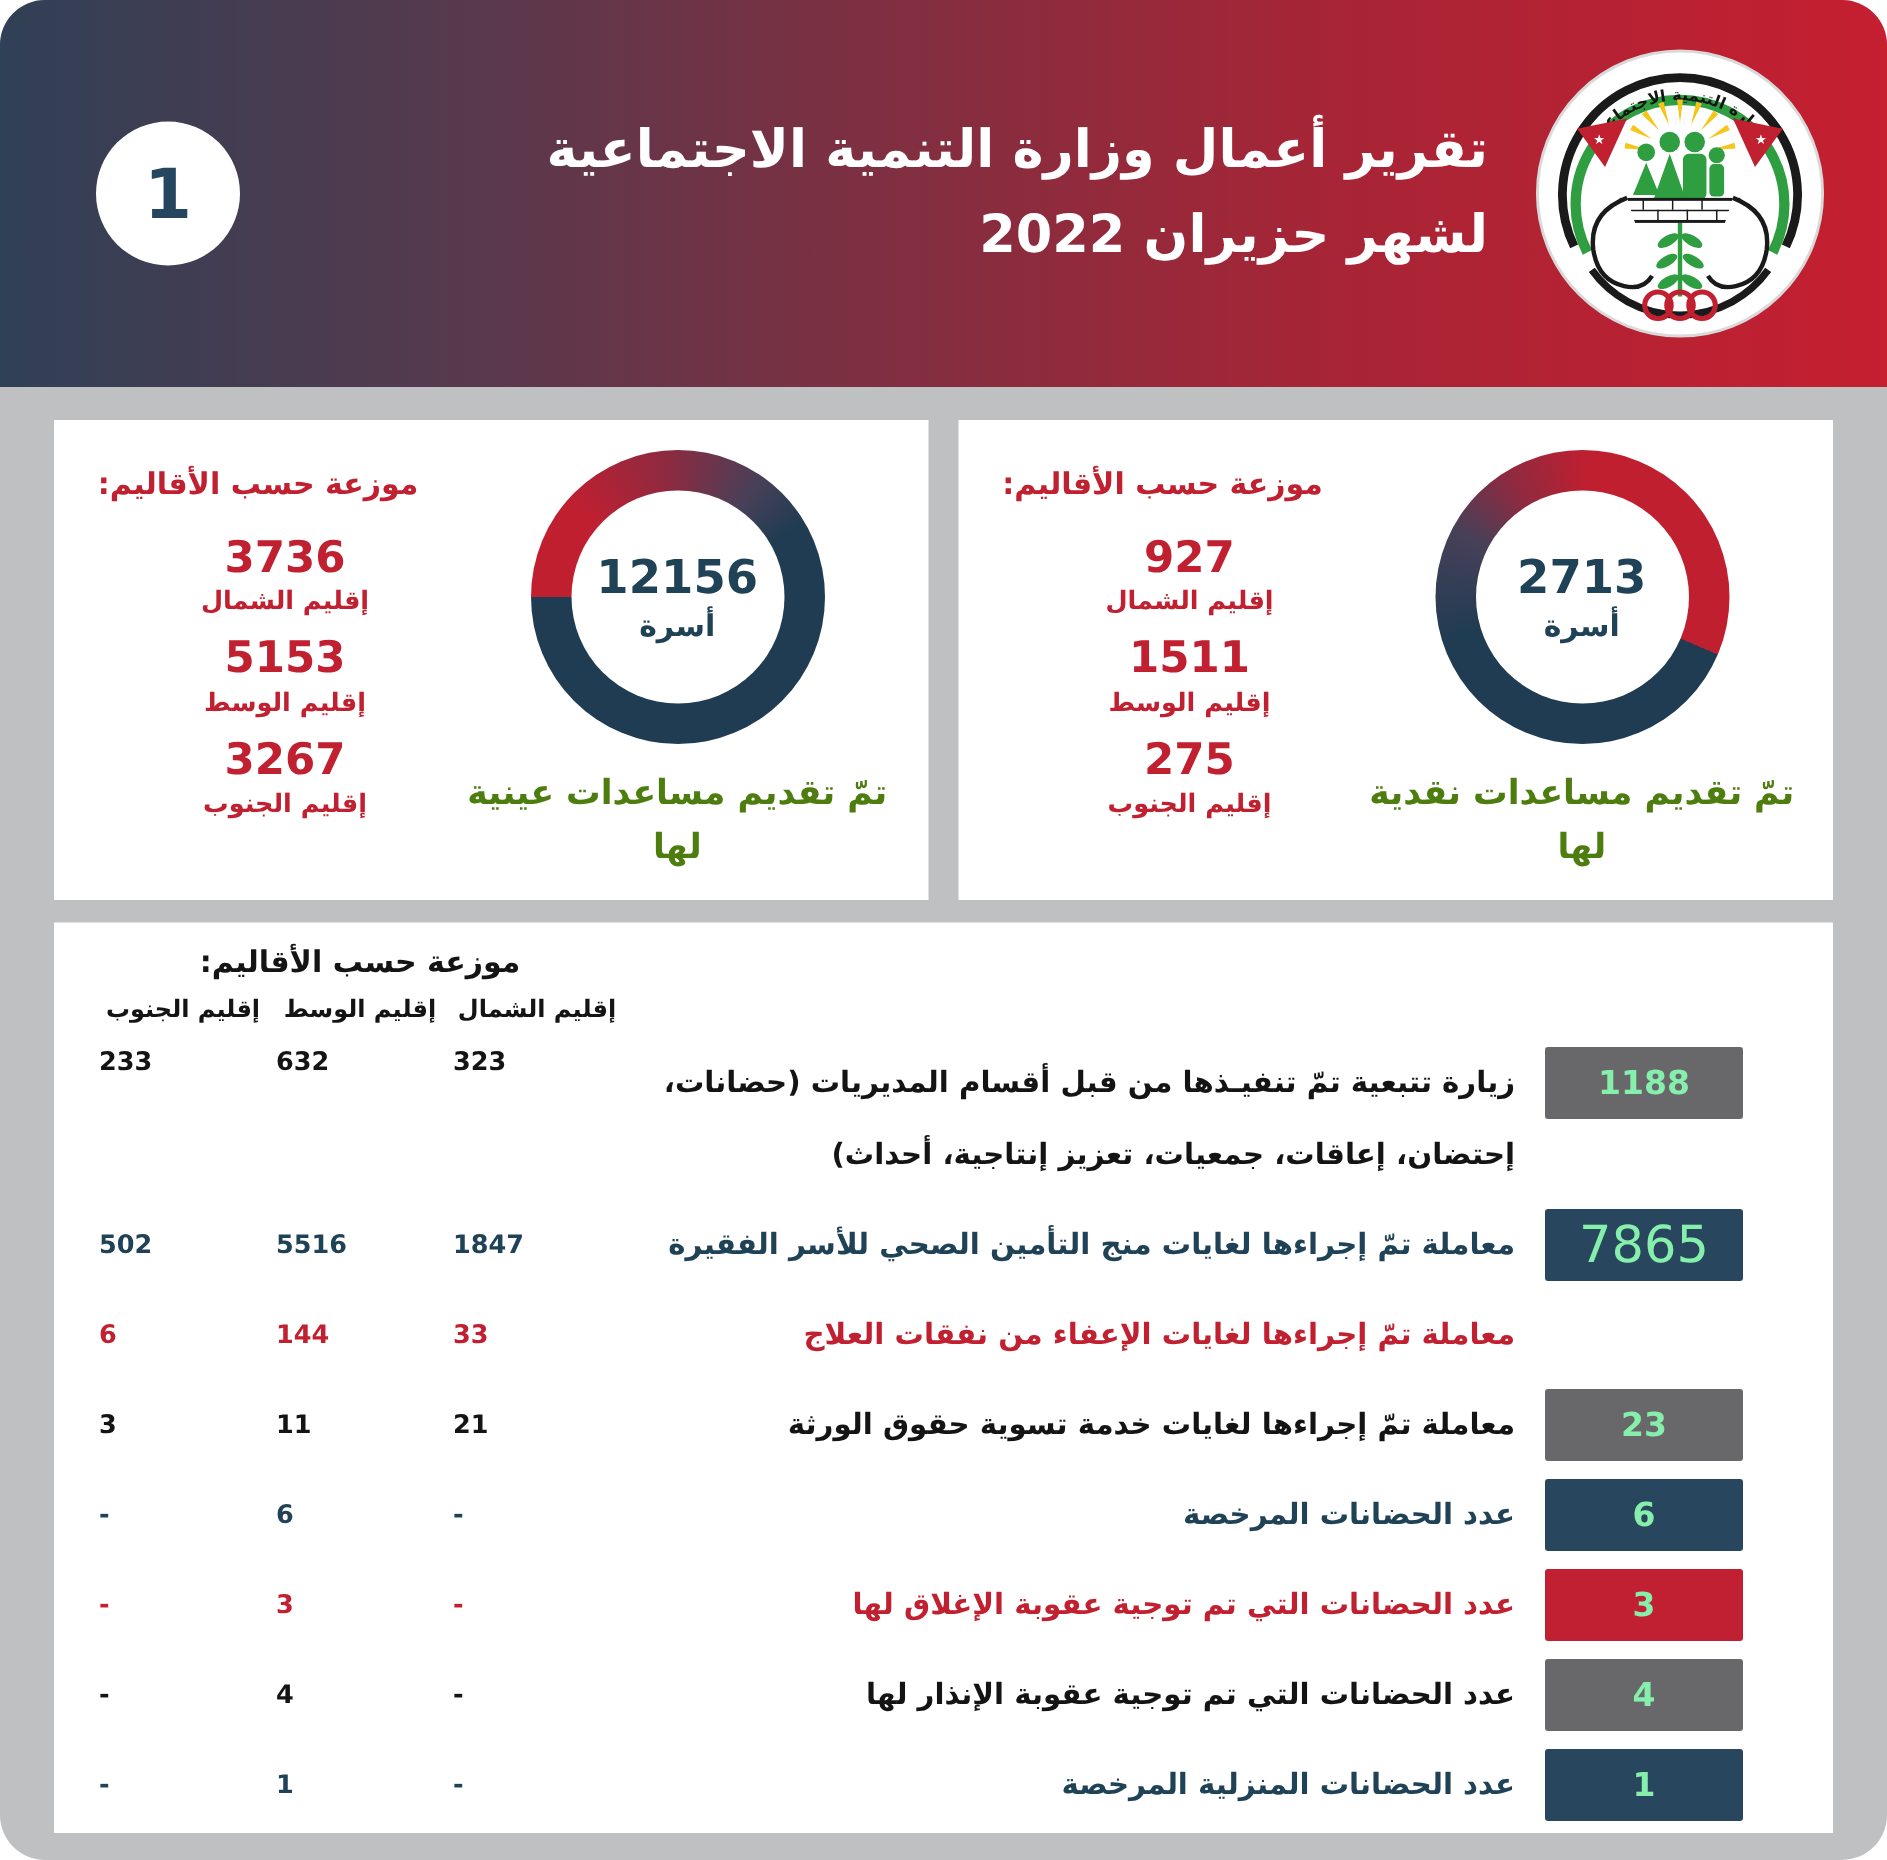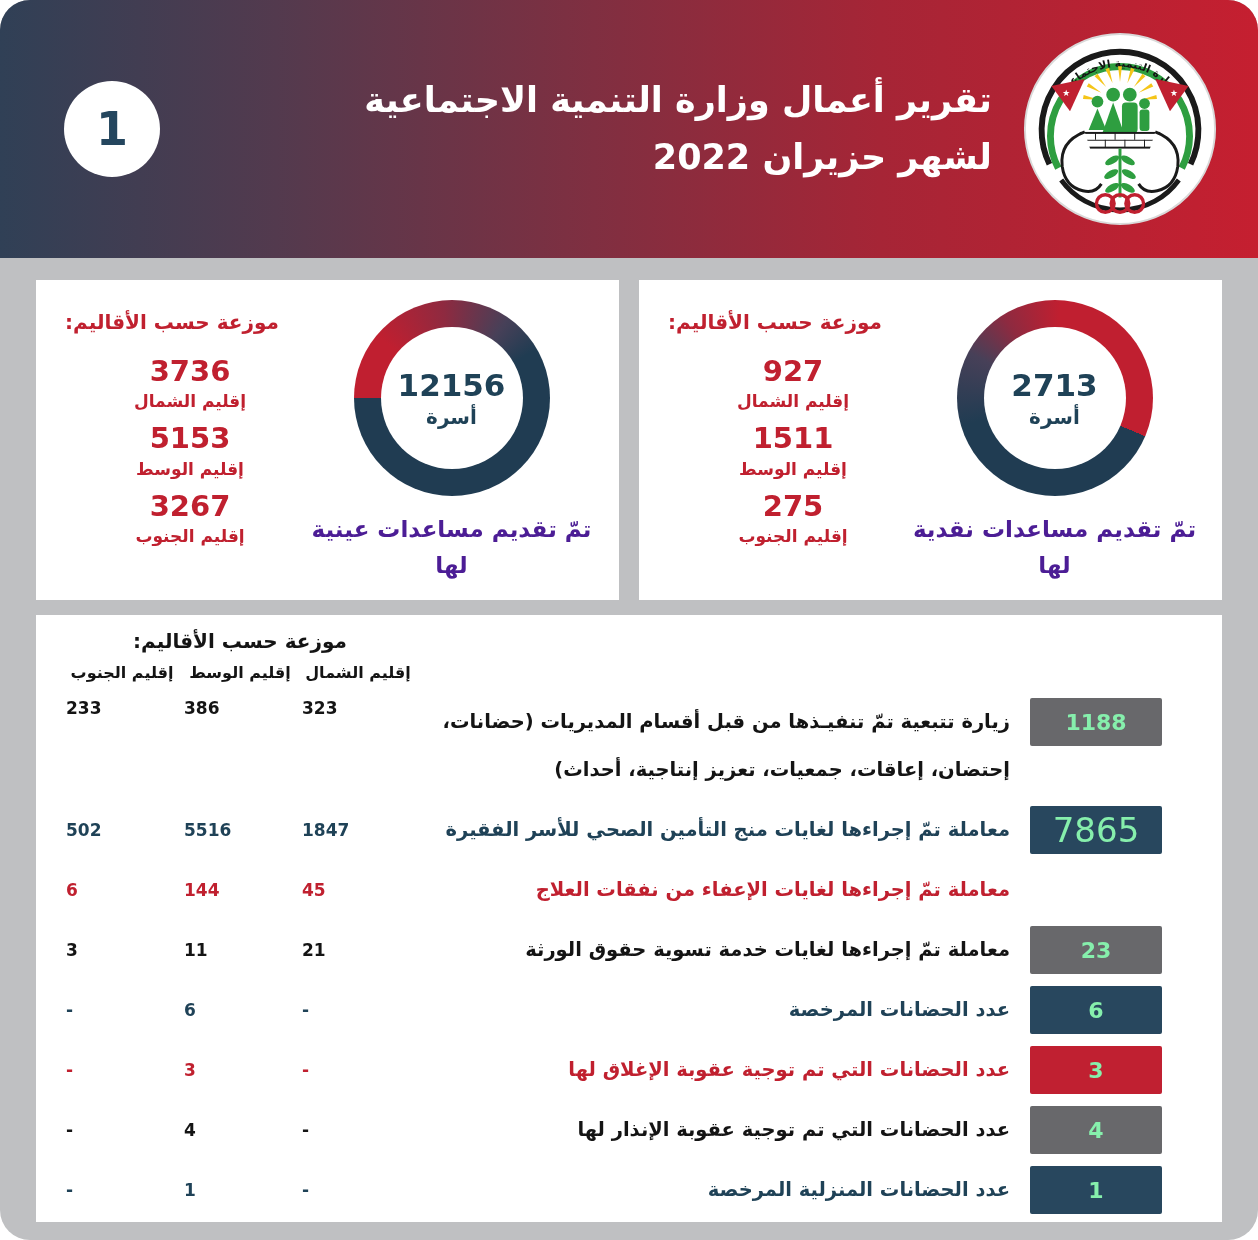--- a/index.html
+++ b/index.html
@@ -87,21 +87,21 @@
     position: absolute; inset: 27px;
     background: #ffffff; border-radius: 50%;
     display: flex; flex-direction: column; align-items: center; justify-content: center;
     direction: rtl;
   }
   .donut-num  { font-size: 31px; font-weight: 700; color: #1f4257; }
   .donut-unit { font-size: 20px; font-weight: 700; color: #1f4257; margin-top: 2px; }
   .caption {
     margin-top: 16px;
     direction: rtl; text-align: center;
-    font-size: 23px; font-weight: 700; color: #4c1d95;
+    font-size: 23px; font-weight: 700; color: #4d7c0f;
     line-height: 1.55; max-width: 300px;
   }
 
   
   .table-card {
     margin: 15px 36px 0 36px;
     height: 607px;
     background: #ffffff;
     padding-top: 14px;
   }
@@ -292,38 +292,38 @@
     </div>
 
     <div class="tgrid">
       <div class="colhead">إقليم الجنوب</div>
       <div class="colhead">إقليم الوسط</div>
       <div class="colhead">إقليم الشمال</div>
     </div>
 
     <div class="tgrid trow row-dark tall">
       <div class="cell v">233</div>
-      <div class="cell v">386</div>
+      <div class="cell v">632</div>
       <div class="cell v">323</div>
       <div class="cell label">زيارة تتبعية تمّ تنفيـذها من قبل أقسام المديريات (حضانات، إحتضان، إعاقات، جمعيات، تعزيز إنتاجية، أحداث)</div>
       <div class="badge">1188</div>
     </div>
 
     <div class="tgrid trow row-navy big-badge">
       <div class="cell v">502</div>
       <div class="cell v">5516</div>
       <div class="cell v">1847</div>
       <div class="cell label">معاملة تمّ إجراءها لغايات منج التأمين الصحي للأسر الفقيرة</div>
       <div class="badge">7865</div>
     </div>
 
     <div class="tgrid trow row-red">
       <div class="cell v">6</div>
       <div class="cell v">144</div>
-      <div class="cell v">45</div>
+      <div class="cell v">33</div>
       <div class="cell label">معاملة تمّ إجراءها لغايات الإعفاء من نفقات العلاج</div>
     </div>
 
     <div class="tgrid trow row-dark">
       <div class="cell v">3</div>
       <div class="cell v">11</div>
       <div class="cell v">21</div>
       <div class="cell label">معاملة تمّ إجراءها لغايات خدمة تسوية حقوق الورثة</div>
       <div class="badge">23</div>
     </div>

